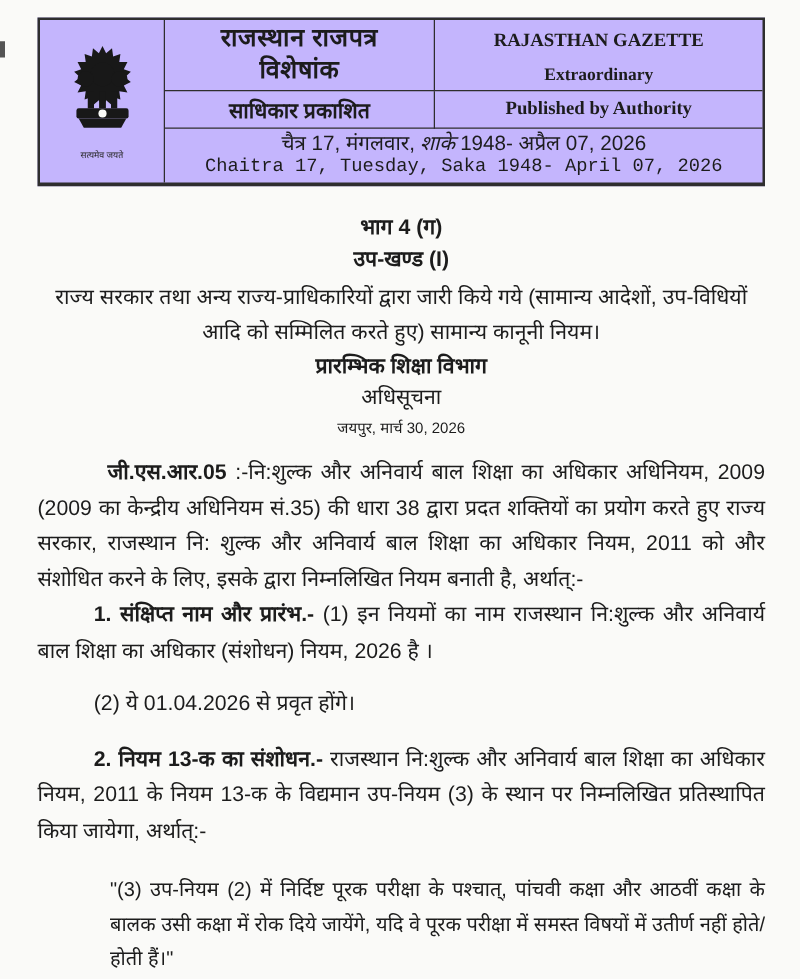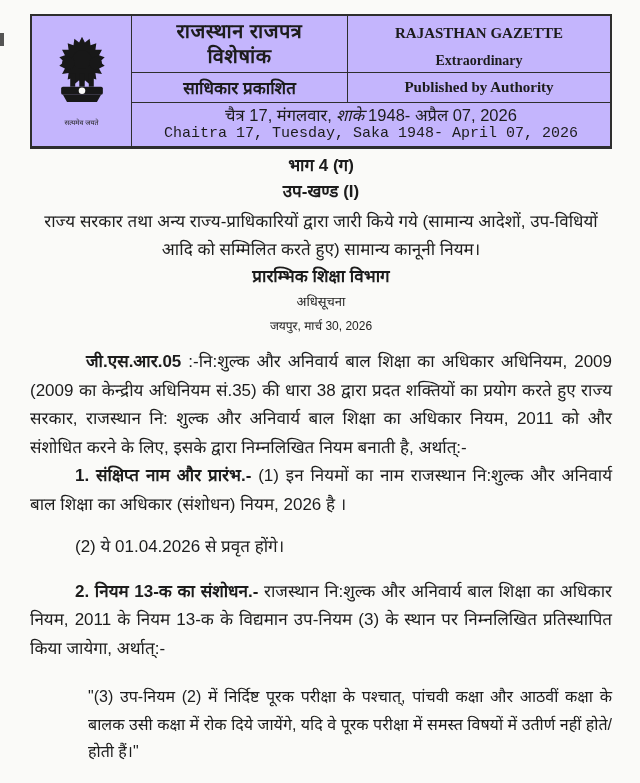--- a/index.html
+++ b/index.html
@@ -50,26 +50,26 @@
   .auth-en  { font-family:"Liberation Serif","DejaVu Serif",serif; font-weight:bold; font-size:15px; }
   .date-hi  { font-size:16.5px; line-height:20px; }
   .date-hi .saka { font-style:italic; margin:0 4px; }
   .date-en  { font-family:Liberation Mono, monospace; font-size:15px; line-height:18px; }
 
   .motto { font-size:7px; margin-top:1px; color:#222; }
 
   
   .center { text-align:center; }
   .bold   { font-weight:bold; }
-  .part-line    { margin-top:4px; font-size:17px; font-weight:bold; line-height:26px; }
+  .part-line    { margin-top:20px; font-size:17px; font-weight:bold; line-height:26px; }
   .subsect-line { font-size:17px; font-weight:bold; line-height:26px; }
   .desc-para    { margin-top:3px; font-size:17px; line-height:28px; text-align:center; padding:0 6px; }
 
   .dept  { margin-top:0; font-size:17px; font-weight:bold; line-height:25px; }
-  .notif { font-size:13px; line-height:25px; }
+  .notif { font-size:17px; line-height:25px; }
   .place { font-size:12px; font-weight:normal; line-height:25px; }
 
   .para {
     font-size:17px; line-height:28.5px;
     text-align:justify;
   }
   .gsr-para    { margin-top:9px; text-indent:56px; }
   .clause-para { text-indent:45px; }
   .sub-line    { margin-top:14px; text-indent:45px; margin-bottom:16px; }
   .quote-para {

